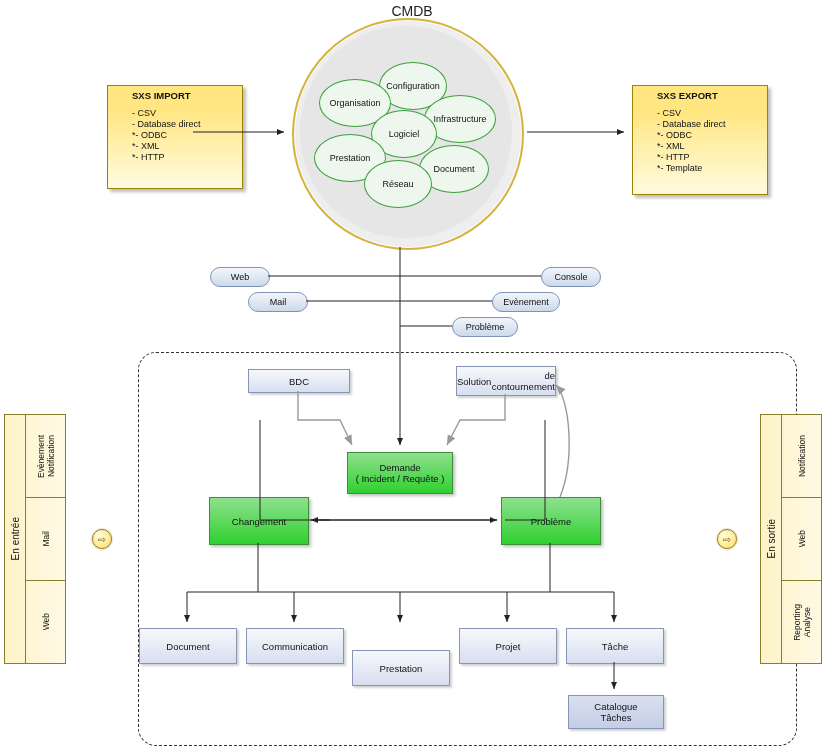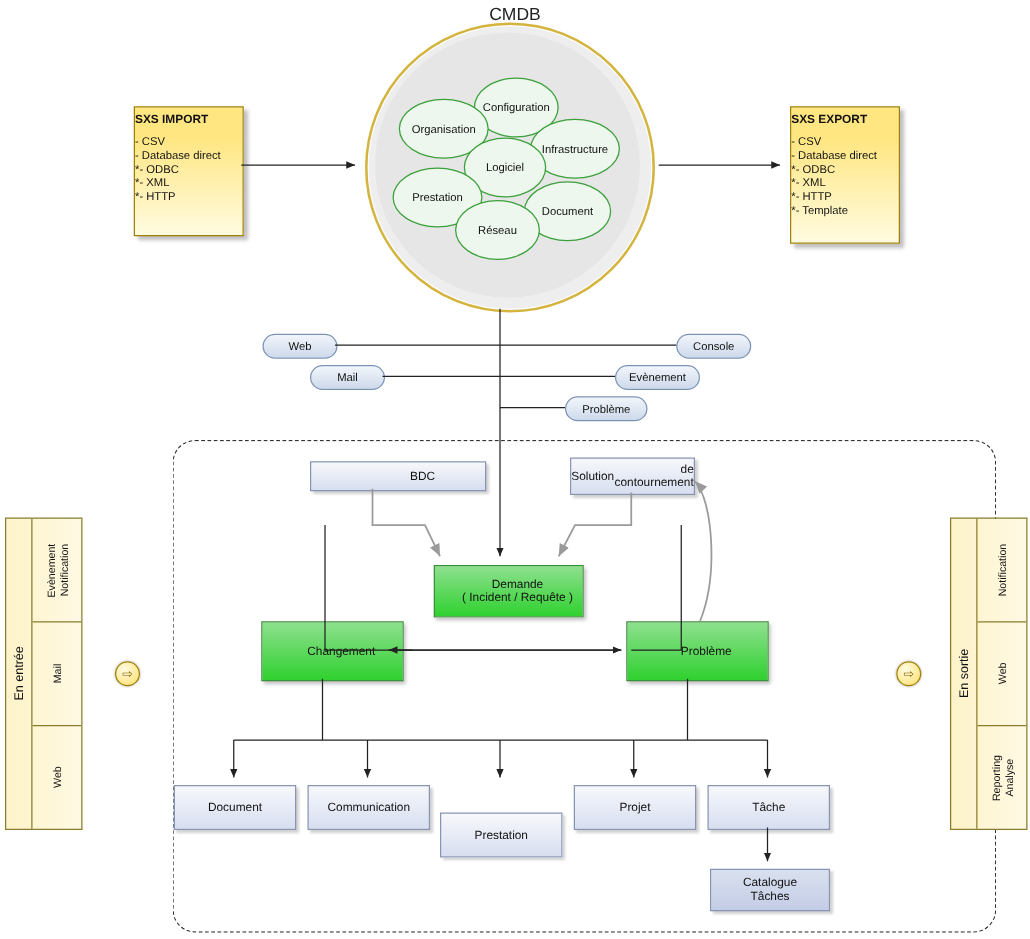--- a/index.html
+++ b/index.html
@@ -33,21 +33,21 @@
     border:1px solid #3aa03a;
     background:#eef7ee;
     font-size:9px;
     color:#111;
   }
   
   .sxsbox{
     border:1px solid #a08000;
     background:linear-gradient(180deg,#ffe680 0%,#ffe680 22%,#fffbe0 100%);
     box-shadow:3px 3px 3px rgba(0,0,0,0.25);
-    padding:4px 0;
+    padding:4px 24px;
     font-size:9px;
     line-height:11px;
   }
   .sxsbox .ttl{font-size:9.5px;font-weight:bold;margin-bottom:7px;}
   .sxsbox .ln{white-space:pre;}
 
   
   .pill{
     border:1px solid #7b93b5;
     border-radius:50%/50%;
@@ -76,21 +76,20 @@
   .bluebox.hdr{
     background:linear-gradient(180deg,#d9e0ef 0%,#c3cde5 100%);
   }
   
   .greenbox{
     border:1px solid #3b8f3b;
     background:linear-gradient(180deg,#8ee08e 0%,#2fd12f 100%);
     font-size:9.5px;
     color:#111;
     box-shadow:2px 2px 3px rgba(0,0,0,0.25);
-    padding-left:14px;
   }
 
   
   .sidepanel{
     border:1px solid #8a7c2a;
     background:linear-gradient(90deg,#fdf3c8 0%,#fff9e4 100%);
   }
   .sidepanel .cap{
     writing-mode:vertical-rl;
     transform:rotate(180deg);
@@ -172,21 +171,21 @@
 </div>
 <div class="abs pill ctr" style="left:492px;top:292px;width:66px;">
   <span>Evènement</span>
 </div>
 <div class="abs pill ctr" style="left:452px;top:317px;width:64px;">
   <span>Problème</span>
 </div>
 
 <div class="abs" id="dashed"></div>
 
-<div class="abs bluebox ctr" style="left:248px;top:369px;width:100px;height:22px;padding-left:39px;">
+<div class="abs bluebox ctr" style="left:248px;top:369px;width:100px;height:22px;">
   <span>BDC</span>
 </div>
 
 <div class="abs bluebox ctr" style="left:456px;top:366px;width:98px;height:28px;flex-direction:row;">
   <span>Solution</span>
   <span>de contournement</span>
 </div>
 
 <div class="abs greenbox ctr" style="left:347px;top:452px;width:104px;height:40px;flex-direction:column;">
   <span>Demande</span>

